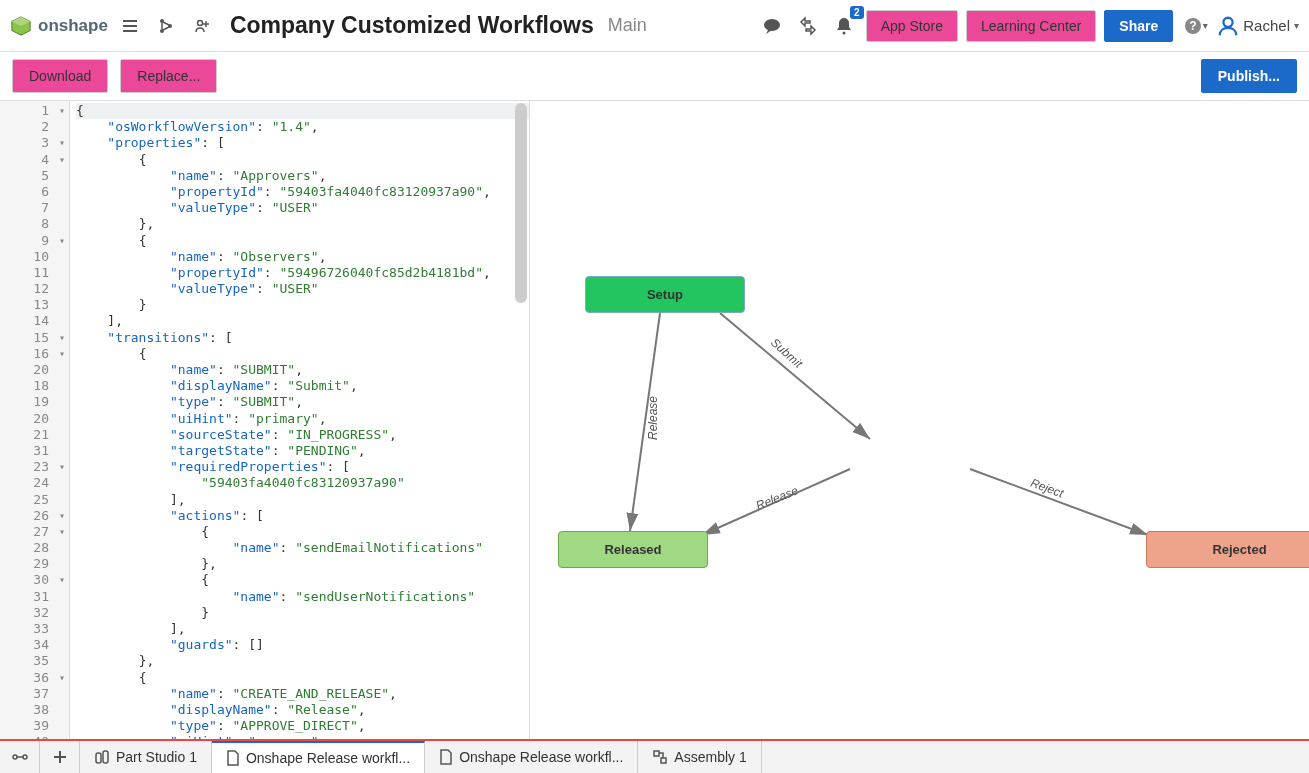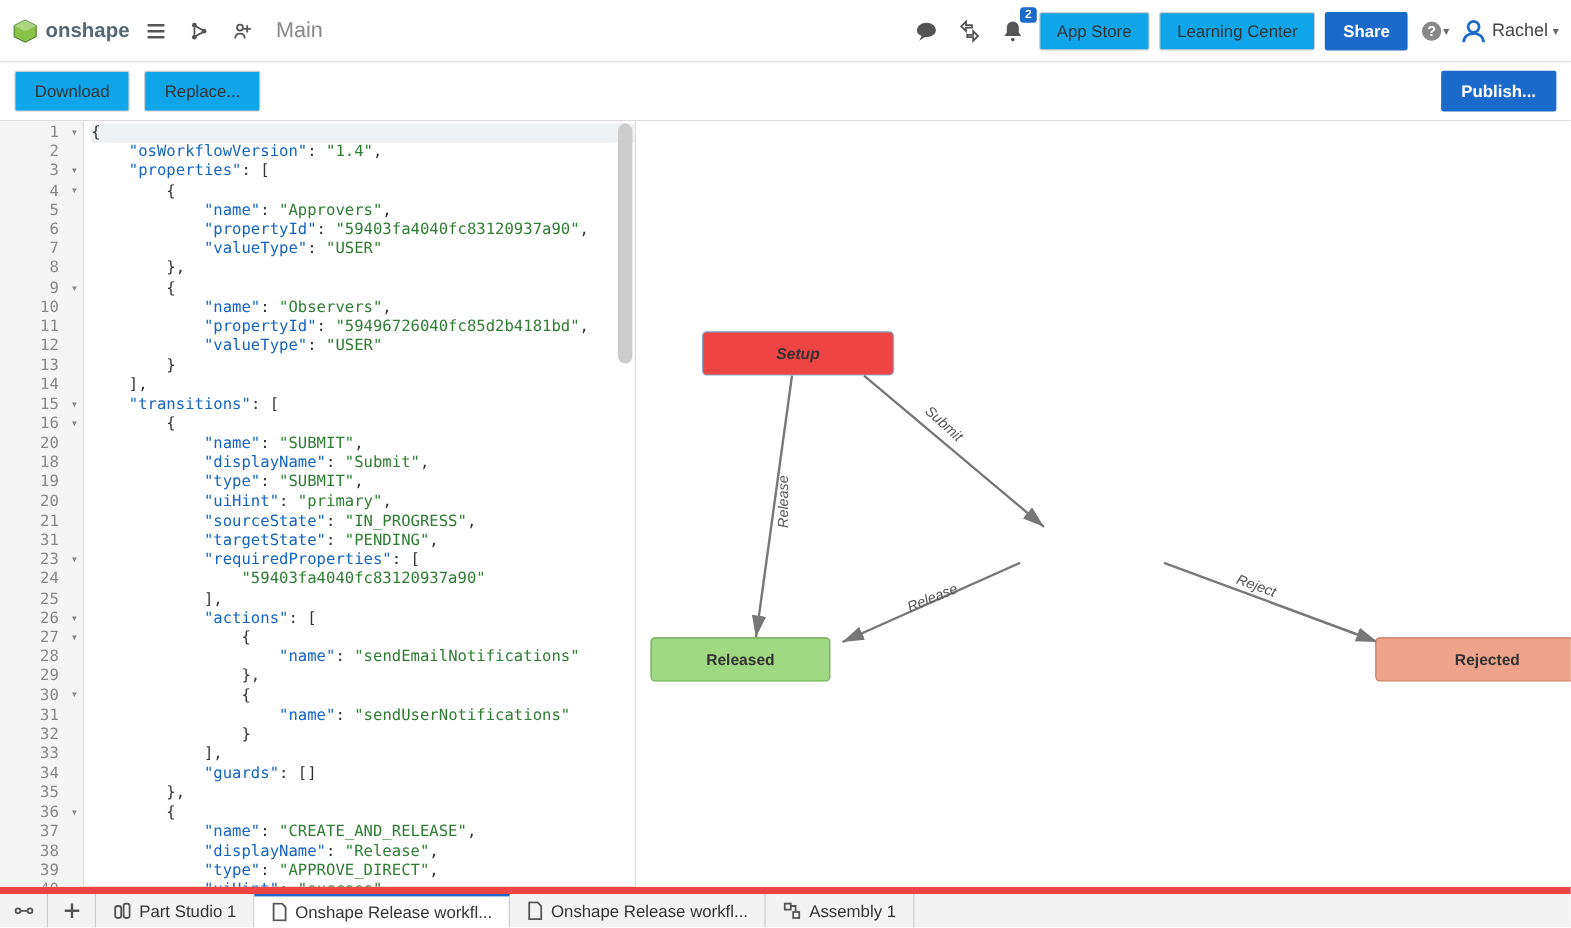--- a/index.html
+++ b/index.html
@@ -26,21 +26,21 @@
 .doc-branch { font-size: 18px; color: #888; margin-left: 6px; }
 .spacer { flex: 1; }
 .notif-wrap { position: relative; }
 .notif-badge {
   position: absolute; top: -6px; right: -6px;
   background: #1b6ac9; color: #fff;
   font-size: 10px; font-weight: 700;
   padding: 1px 4px; border-radius: 3px;
 }
 .hdr-btn {
-  border: 1px solid #ccc; background: #0ea5e9;
+  border: 1px solid #ccc; background: #ec4899;
   padding: 7px 14px; font-size: 14px; cursor: pointer;
   border-radius: 2px; color: #333;
 }
 .hdr-btn.primary { background: #1b6ac9; color: #fff; border-color: #1b6ac9; font-weight: 600; }
 .user { display: flex; align-items: center; gap: 4px; font-size: 15px; color: #444; cursor: pointer; }
 .avatar-icon { width: 22px; height: 22px; }
 
 .toolbar {
   height: 48px; padding: 8px 12px; display: flex; align-items: center; gap: 12px;
 }
@@ -82,30 +82,30 @@
 
 .diagram-pane {
   flex: 1; position: relative; background: #fff;
 }
 .wf-node {
   position: absolute; padding: 10px 8px; border-radius: 4px;
   font-size: 13px; font-weight: 600; text-align: center;
   border: 1px solid #888;
   min-width: 150px;
 }
-.wf-setup { background: #ef4444; border-color: #7fa8c9; font-style: italic; }
+.wf-setup { background: #22c55e; border-color: #7fa8c9; }
 .wf-pending { background: #87ceeb; border-color: #5a9ec7; }
 .wf-released { background: #a1d884; border-color: #6ba84f; }
 .wf-rejected { background: #eda48a; border-color: #c77a5e; }
 .edge-label {
   position: absolute; font-size: 12px; font-style: italic; color: #555;
 }
 
 .tabbar {
-  height: 34px; border-top: 6px solid #ef4444;
+  height: 34px; border-top: 2px solid #ef4444;
   display: flex; align-items: stretch; background: #f3f3f3;
 }
 .tabbar .tb-icon {
   width: 40px; display: flex; align-items: center; justify-content: center;
   border-right: 1px solid #ccc; cursor: pointer; color: #555;
 }
 .tab {
   display: flex; align-items: center; gap: 6px;
   padding: 0 14px; border-right: 1px solid #ccc; cursor: pointer;
   font-size: 14px; color: #333;
@@ -137,20 +137,21 @@
         <path d="M5 6v6M6 5l6 3M6 13l6-3" stroke="#555" stroke-width="1.5" fill="none"></path>
       </svg>
   </div>
   <div class="icon-btn">
     <svg width="18" height="18" viewBox="0 0 18 18">
         <circle cx="7" cy="6" r="2.5" fill="none" stroke="#555" stroke-width="1.5"></circle>
         <path d="M3 15c0-3 2-4 4-4s4 1 4 4" fill="none" stroke="#555" stroke-width="1.5"></path>
         <path d="M13 4v6M10 7h6" stroke="#555" stroke-width="1.5"></path>
       </svg>
   </div>
+  <span class="doc-title">Company Customized Workflows</span>
   <span class="doc-branch">Main</span>
   <div class="spacer"></div>
   <div class="icon-btn">
     <svg width="20" height="20" viewBox="0 0 20 20">
         <ellipse cx="10" cy="9" rx="8" ry="6" fill="#555"></ellipse>
         <path d="M6 14l-2 4 6-4" fill="#555"></path>
       </svg>
   </div>
   <div class="icon-btn">
     <svg width="20" height="20" viewBox="0 0 20 20">
@@ -251,21 +252,21 @@
       <line x1="190" y1="212" x2="340" y2="338" stroke="#777" stroke-width="2" marker-end="url(#arrow)"></line>
 
       <line x1="130" y1="212" x2="100" y2="430" stroke="#777" stroke-width="2" marker-end="url(#arrow)"></line>
 
       <line x1="320" y1="368" x2="172" y2="434" stroke="#777" stroke-width="2" marker-end="url(#arrow)"></line>
 
       <line x1="440" y1="368" x2="618" y2="434" stroke="#777" stroke-width="2" marker-end="url(#arrow)"></line>
     </svg>
 
     <div class="wf-node wf-setup" style="left:55px;top:175px;width:160px">Setup</div>
-    <div class="wf-node wf-released" style="left:12px;top:430px;width:136px">Released</div>
+    <div class="wf-node wf-released" style="left:28px;top:430px;width:136px">Released</div>
     <div class="wf-node wf-rejected" style="left:616px;top:430px;width:187px">Rejected</div>
 
     <div class="edge-label" style="left:238px;top:245px;transform:rotate(42deg)">Submit</div>
     <div class="edge-label" style="left:101px;top:310px;transform:rotate(-90deg)">Release</div>
     <div class="edge-label" style="left:225px;top:390px;transform:rotate(-22deg)">Release</div>
     <div class="edge-label" style="left:500px;top:380px;transform:rotate(20deg)">Reject</div>
   </div>
 </div>
 
 <div class="tabbar">

